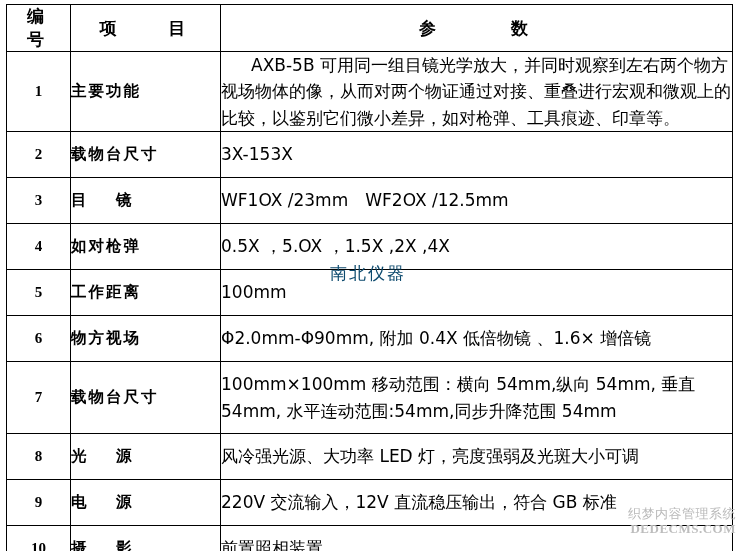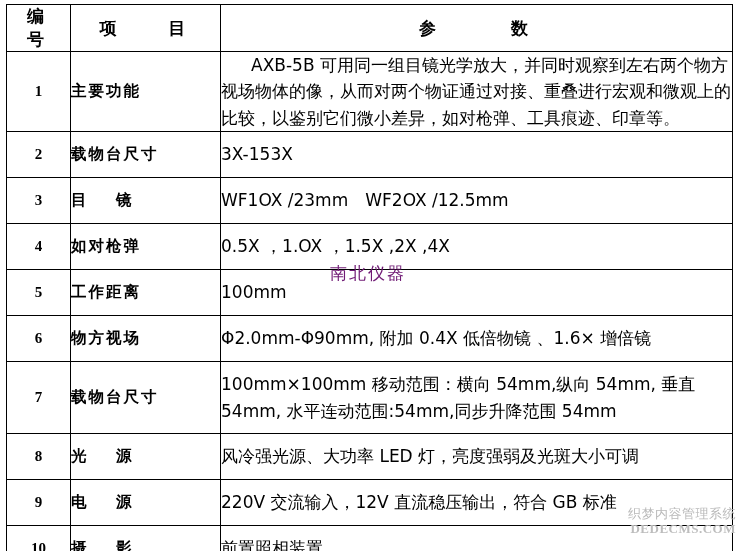--- a/index.html
+++ b/index.html
@@ -64,21 +64,21 @@
   .row-h { height: 34px; padding-left: 10px; }
   .row-tall { height: 72px; }
   .row-mid { height: 46px; }
 
   
   .wm-center {
     position: absolute;
     left: 330px;
     top: 262px;
     font-size: 17px;
-    color: #701a75;
+    color: #0c4a6e;
     font-family: "DejaVu Sans", "Liberation Sans", sans-serif;
     letter-spacing: 2px;
     pointer-events: none;
     white-space: nowrap;
   }
   .wm-br {
     position: absolute;
     right: 6px;
     bottom: 14px;
     font-size: 13px;
@@ -125,21 +125,21 @@
       <td class="param-cell">3X-153X</td>
     </tr>
     <tr class="row-mid">
       <td class="no-cell">3</td>
       <td class="item-cell sp3">目　镜</td>
       <td class="param-cell">WF1OX /23mm　WF2OX /12.5mm</td>
     </tr>
     <tr class="row-mid">
       <td class="no-cell">4</td>
       <td class="item-cell">如对枪弹</td>
-      <td class="param-cell">0.5X ，1.OX ，1.5X ,2X ,4X</td>
+      <td class="param-cell">0.5X ，5.OX ，1.5X ,2X ,4X</td>
     </tr>
     <tr class="row-mid">
       <td class="no-cell">5</td>
       <td class="item-cell">工作距离</td>
       <td class="param-cell">100mm</td>
     </tr>
     <tr class="row-mid">
       <td class="no-cell">6</td>
       <td class="item-cell">物方视场</td>
       <td class="param-cell">Φ2.0mm-Φ90mm, 附加 0.4X 低倍物镜 、1.6× 增倍镜</td>

